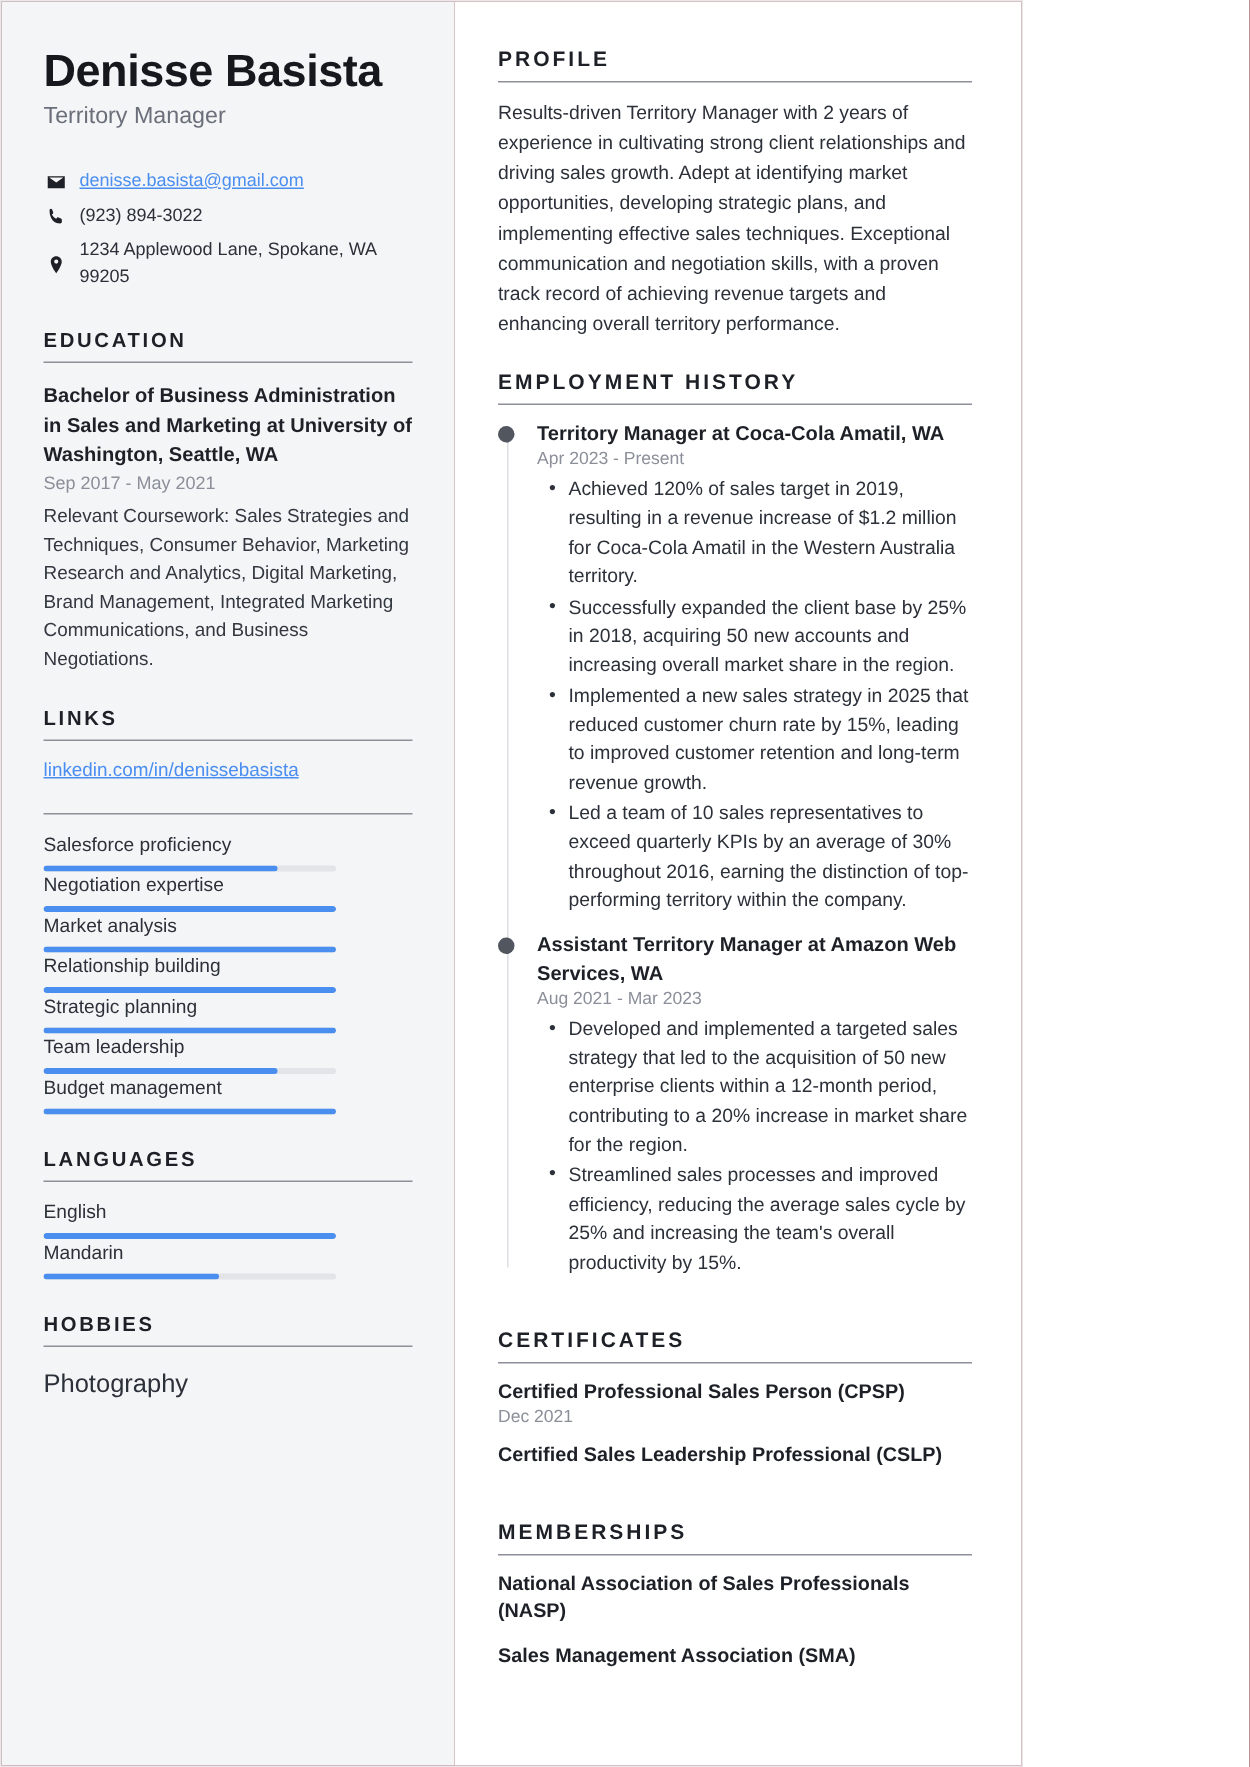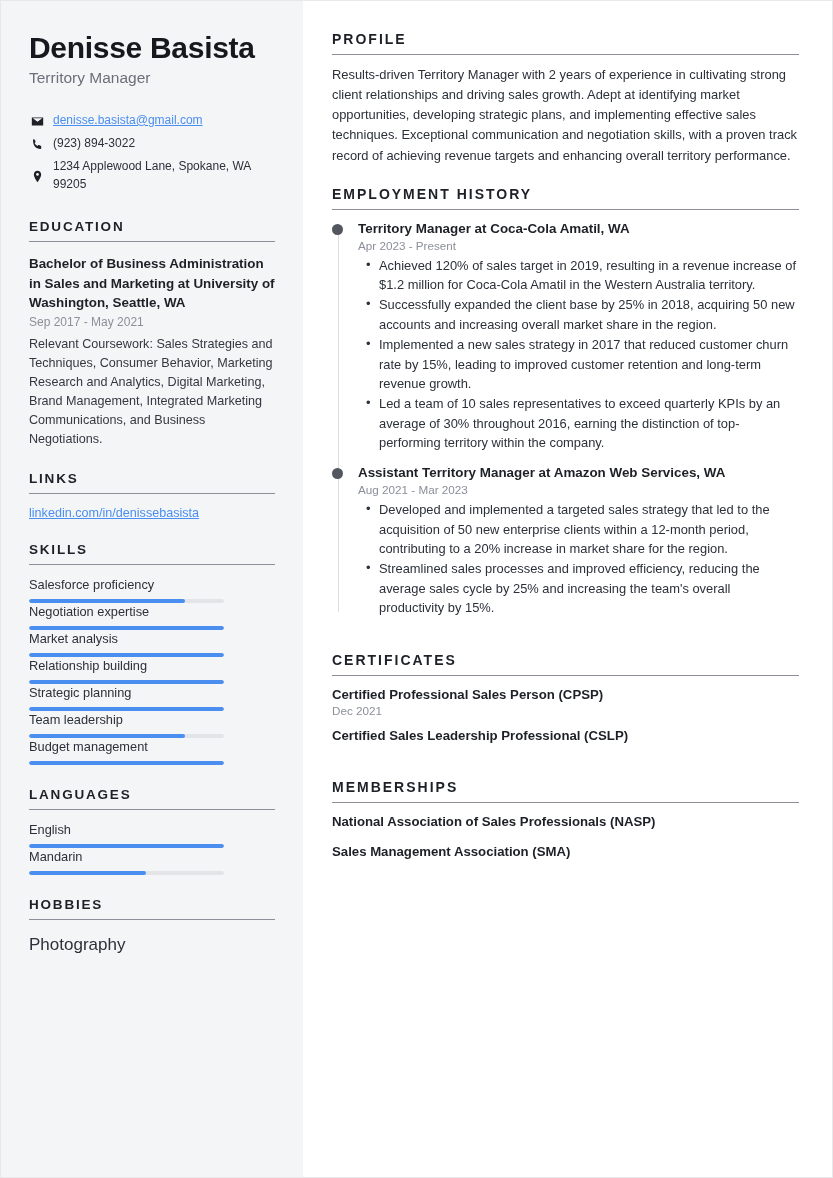--- a/index.html
+++ b/index.html
@@ -9,21 +9,21 @@
   body {
     width: 833px;
     height: 1178px;
     background: #ffffff;
     font-family: "Liberation Sans", sans-serif;
     color: #2b3039;
     overflow: hidden;
   }
   .page {
     position: relative;
-    width: 833px;
+    width: 682px;
     height: 1178px;
     display: flex;
     align-items: stretch;
     background: #7f1d1d;
     box-sizing: border-box;
     border: 1px solid #e8e8ea;
   }
 
   
   .sidebar {
@@ -299,21 +299,20 @@
       <div class="edu-desc">Relevant Coursework: Sales Strategies and Techniques, Consumer Behavior, Marketing Research and Analytics, Digital Marketing, Brand Management, Integrated Marketing Communications, and Business Negotiations.</div>
     </section>
 
     <section class="side-section">
       <h2 class="side-heading">LINKS</h2>
       <hr class="heading-rule">
       <a class="link-item" href="#">linkedin.com/in/denissebasista</a>
     </section>
 
     <section class="side-section">
-      <h2 class="side-heading">SKILLS</h2>
       <hr class="heading-rule">
 
       <div class="bar-item">
         <div class="bar-label">Salesforce proficiency</div>
         <div class="bar-track">
           <div class="bar-fill" style="width: 80%;"></div>
         </div>
       </div>
       <div class="bar-item">
         <div class="bar-label">Negotiation expertise</div>
@@ -393,21 +392,21 @@
 
       <div class="timeline">
 
         <div class="job">
           <span class="job-dot"></span>
           <div class="job-heading">Territory Manager at Coca-Cola Amatil, WA</div>
           <div class="job-dates">Apr 2023 - Present</div>
           <ul class="job-bullets">
             <li>Achieved 120% of sales target in 2019, resulting in a revenue increase of $1.2 million for Coca-Cola Amatil in the Western Australia territory.</li>
             <li>Successfully expanded the client base by 25% in 2018, acquiring 50 new accounts and increasing overall market share in the region.</li>
-            <li>Implemented a new sales strategy in 2017 that reduced customer churn rate by 15%, leading to improved customer retention and long-term revenue growth.</li>
+            <li>Implemented a new sales strategy in 2025 that reduced customer churn rate by 15%, leading to improved customer retention and long-term revenue growth.</li>
             <li>Led a team of 10 sales representatives to exceed quarterly KPIs by an average of 30% throughout 2016, earning the distinction of top-performing territory within the company.</li>
           </ul>
         </div>
 
         <div class="job">
           <span class="job-dot"></span>
           <div class="job-heading">Assistant Territory Manager at Amazon Web Services, WA</div>
           <div class="job-dates">Aug 2021 - Mar 2023</div>
           <ul class="job-bullets">
             <li>Developed and implemented a targeted sales strategy that led to the acquisition of 50 new enterprise clients within a 12-month period, contributing to a 20% increase in market share for the region.</li>

